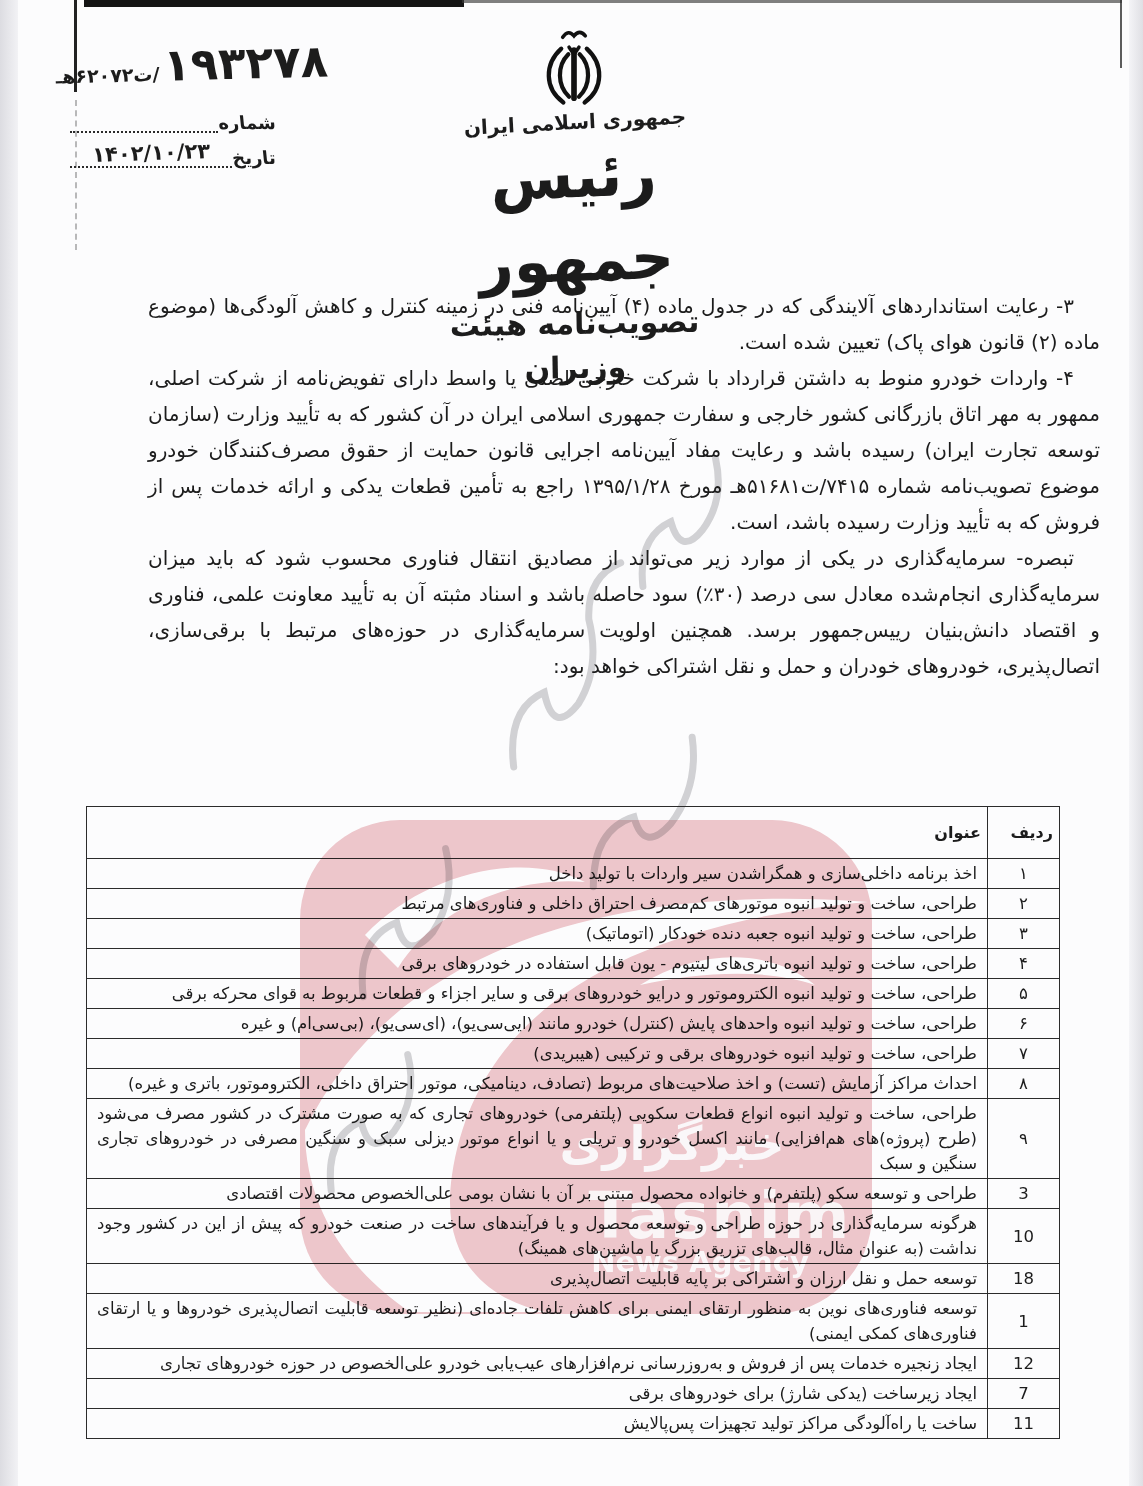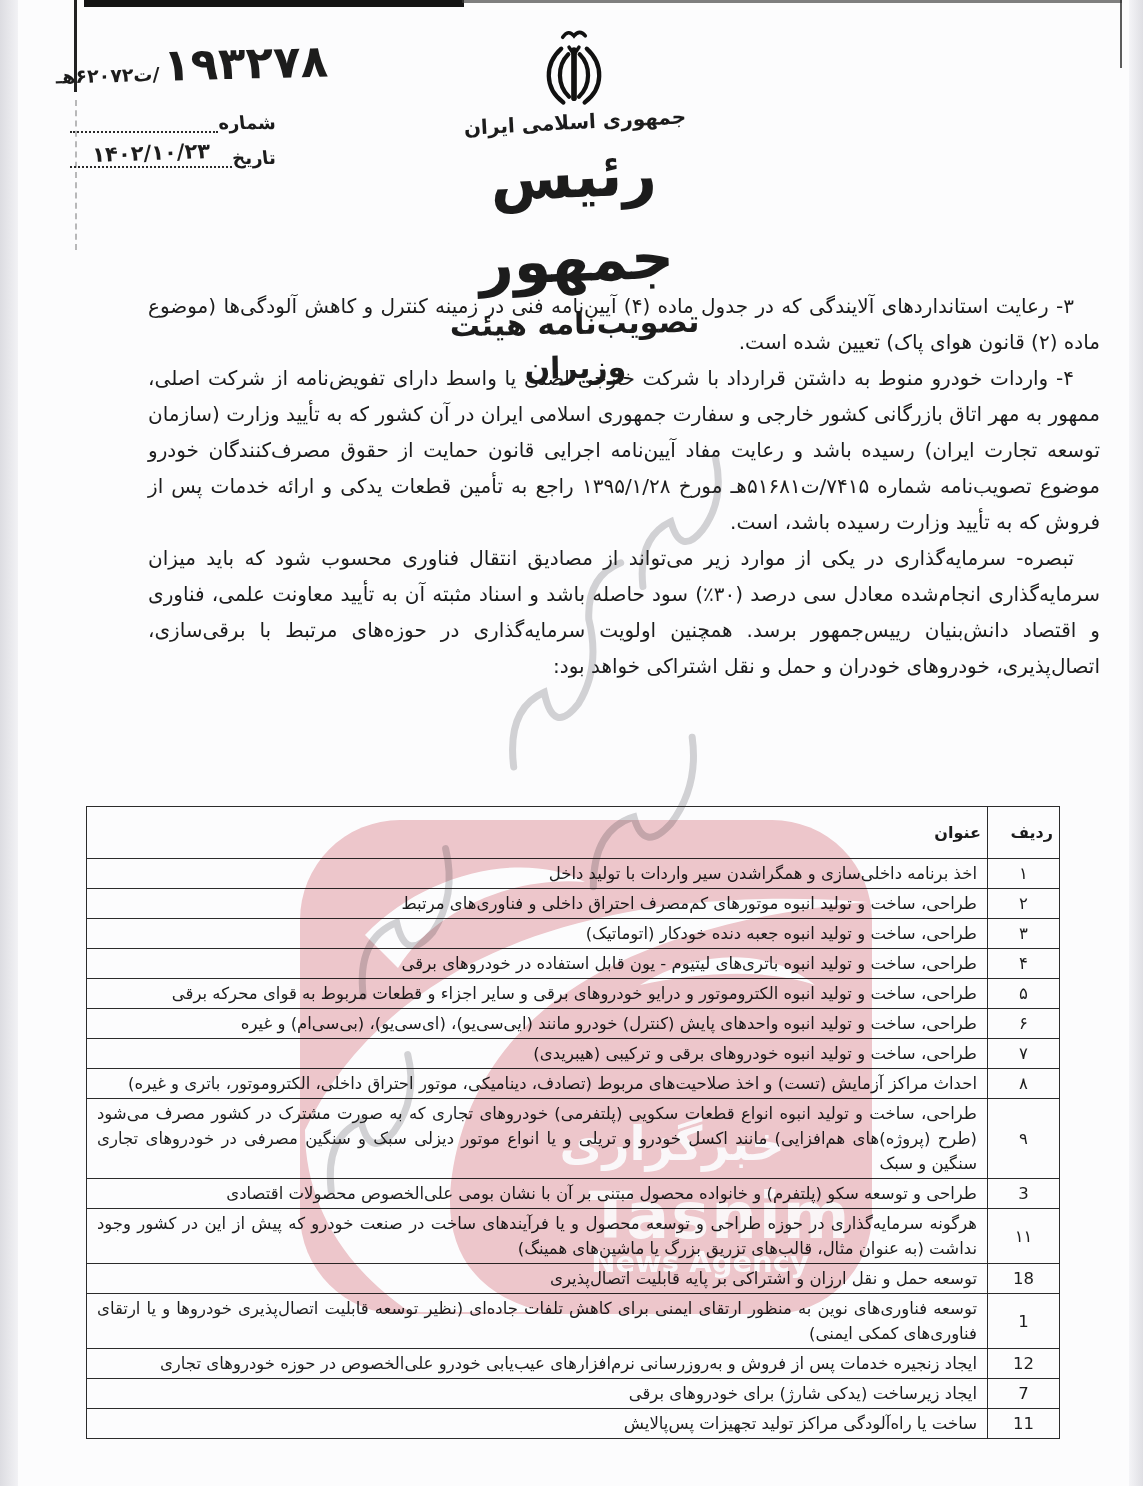--- a/index.html
+++ b/index.html
@@ -168,21 +168,21 @@
         </tr>
         <tr>
           <td class="c-no">۹</td>
           <td class="c-title">طراحی، ساخت و تولید انبوه انواع قطعات سکویی (پلتفرمی) خودروهای تجاری که به صورت مشترک در کشور مصرف می‌شود (طرح (پروژه)های هم‌افزایی) مانند اکسل خودرو و تریلی و یا انواع موتور دیزلی سبک و سنگین مصرفی در خودروهای تجاری سنگین و سبک</td>
         </tr>
         <tr>
           <td class="c-no">3</td>
           <td class="c-title">طراحی و توسعه سکو (پلتفرم) و خانواده محصول مبتنی بر آن با نشان بومی علی‌الخصوص محصولات اقتصادی</td>
         </tr>
         <tr>
-          <td class="c-no">۱۱</td>
+          <td class="c-no">10</td>
           <td class="c-title">هرگونه سرمایه‌گذاری در حوزه طراحی و توسعه محصول و یا فرآیندهای ساخت در صنعت خودرو که پیش از این در کشور وجود نداشت (به عنوان مثال، قالب‌های تزریق بزرگ یا ماشین‌های همینگ)</td>
         </tr>
         <tr>
           <td class="c-no">18</td>
           <td class="c-title">توسعه حمل و نقل ارزان و اشتراکی بر پایه قابلیت اتصال‌پذیری</td>
         </tr>
         <tr>
           <td class="c-no">1</td>
           <td class="c-title">توسعه فناوری‌های نوین به منظور ارتقای ایمنی برای کاهش تلفات جاده‌ای (نظیر توسعه قابلیت اتصال‌پذیری خودروها و یا ارتقای فناوری‌های کمکی ایمنی)</td>
         </tr>

